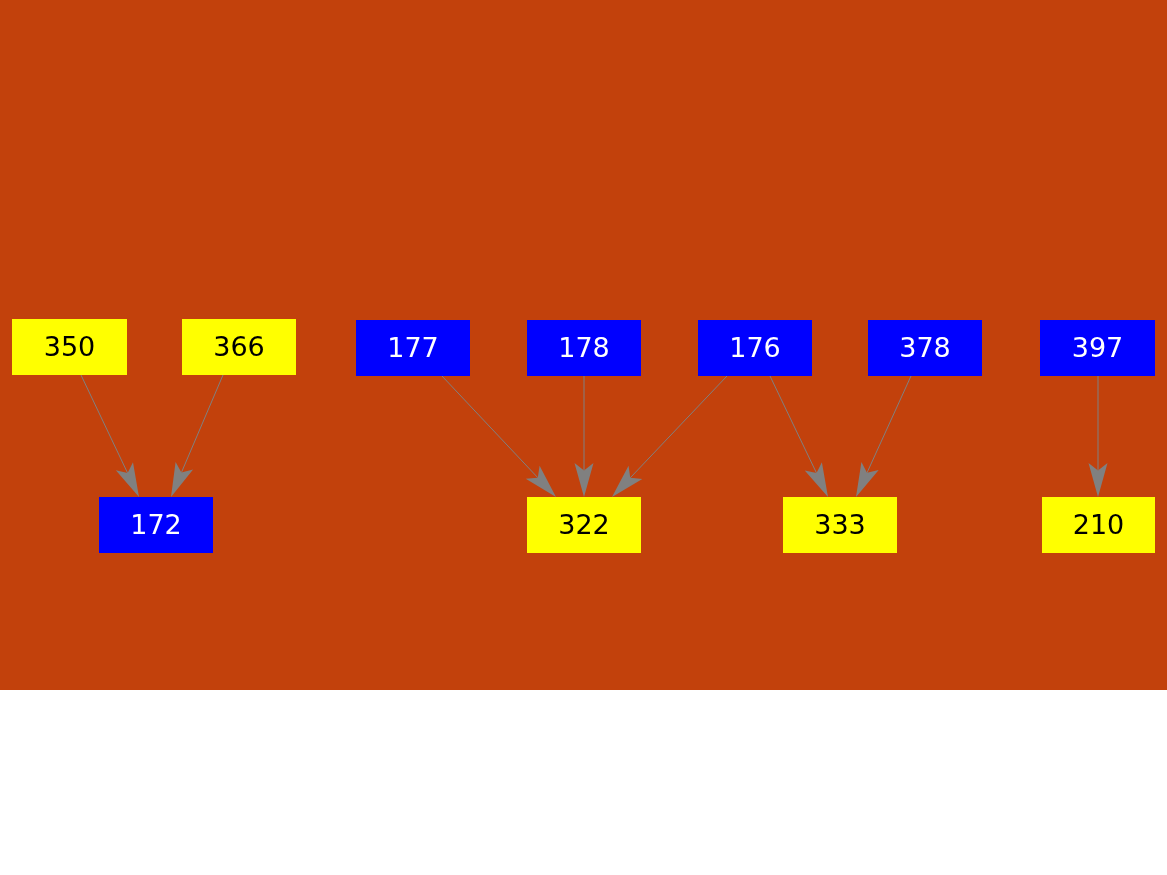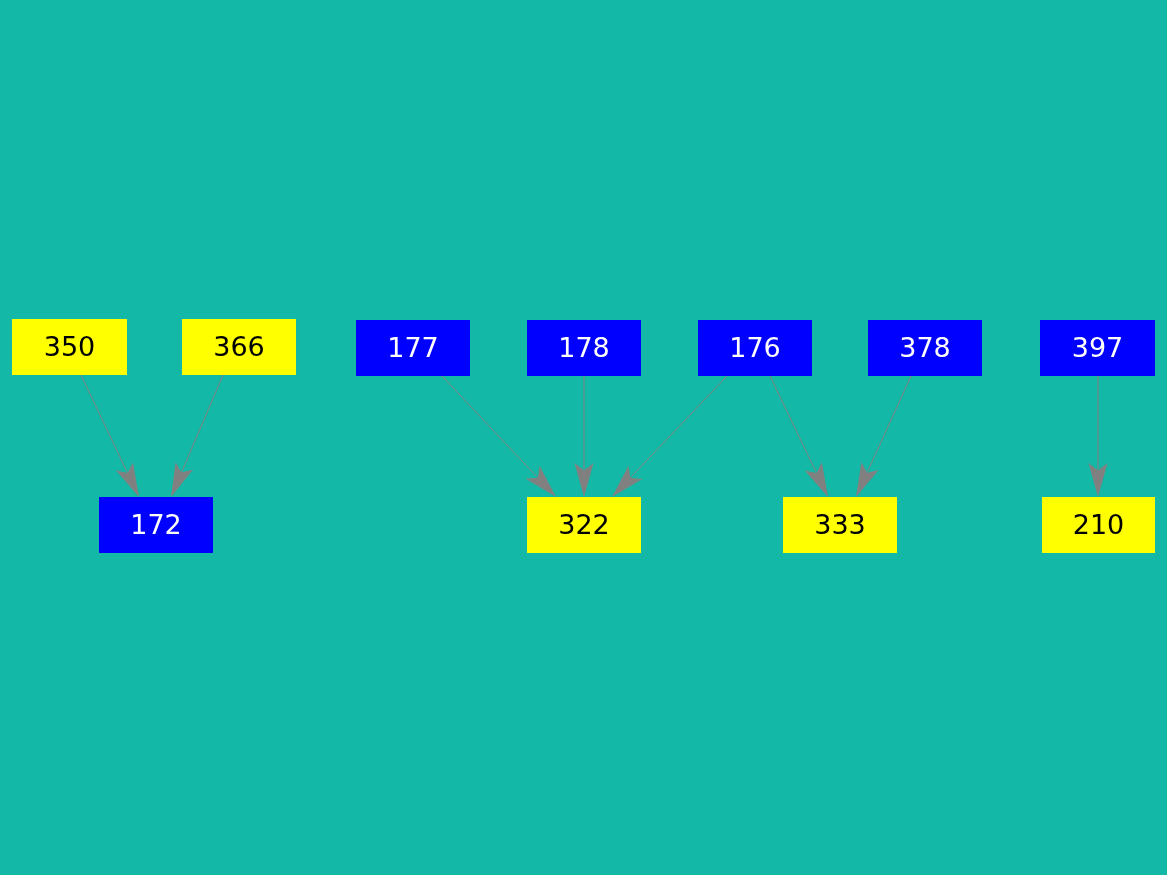--- a/index.html
+++ b/index.html
@@ -10,22 +10,22 @@
   }
   body {
     width: 1167px;
     height: 875px;
     font-family: "DejaVu Sans", sans-serif;
     overflow: hidden;
   }
   #graph-canvas {
     position: relative;
     width: 1167px;
-    height: 875px;
-    background: #14b8a6;
+    height: 690px;
+    background: #c2410c;
   }
   #graph-svg {
     position: absolute;
     top: 0;
     left: 0;
     width: 1167px;
     height: 875px;
   }
   .node-rect {
     shape-rendering: crispEdges;

